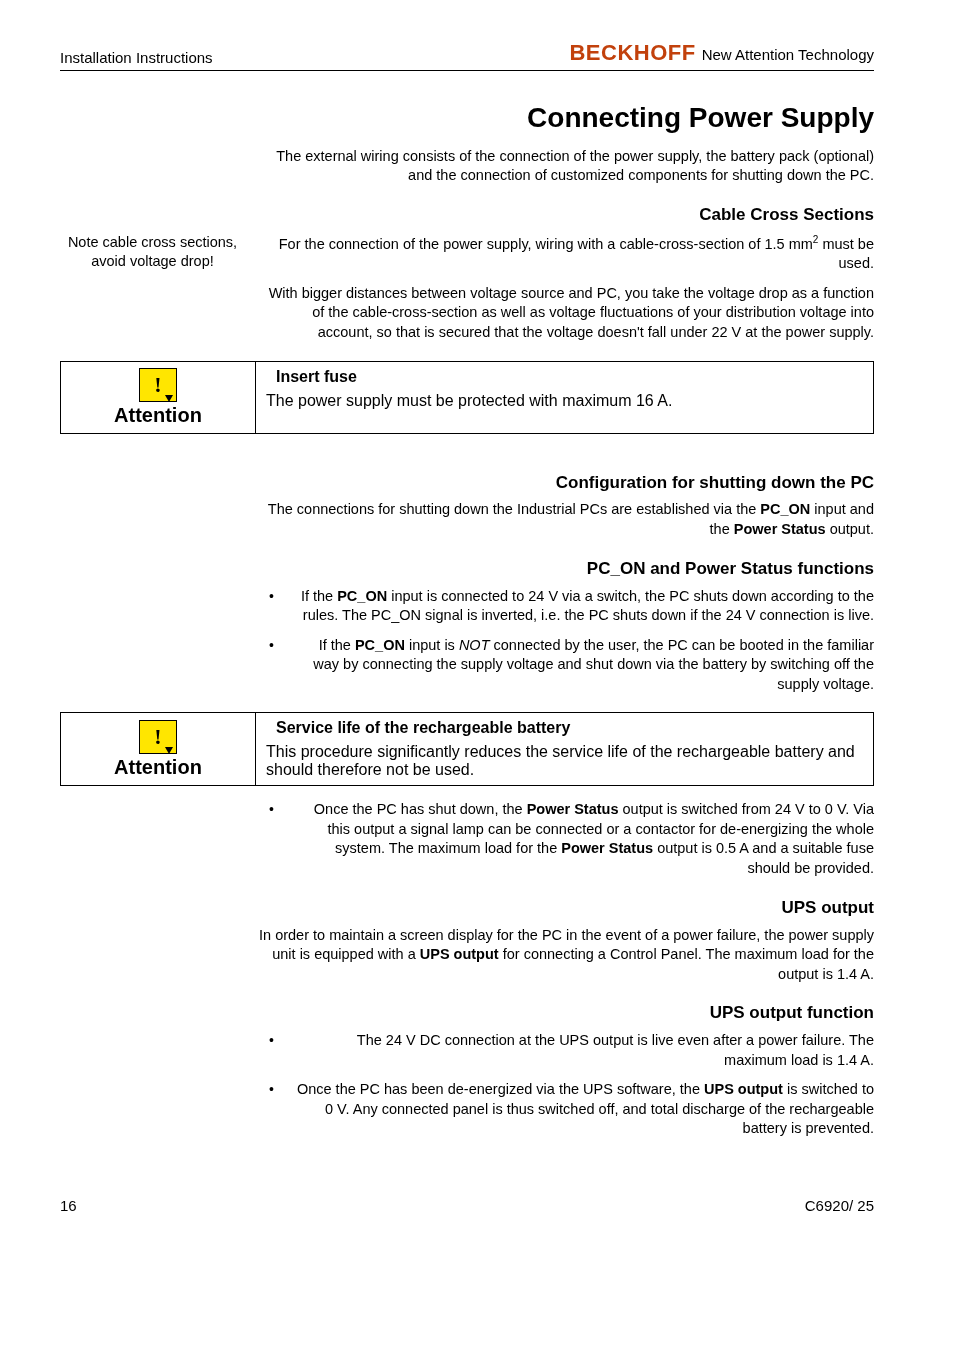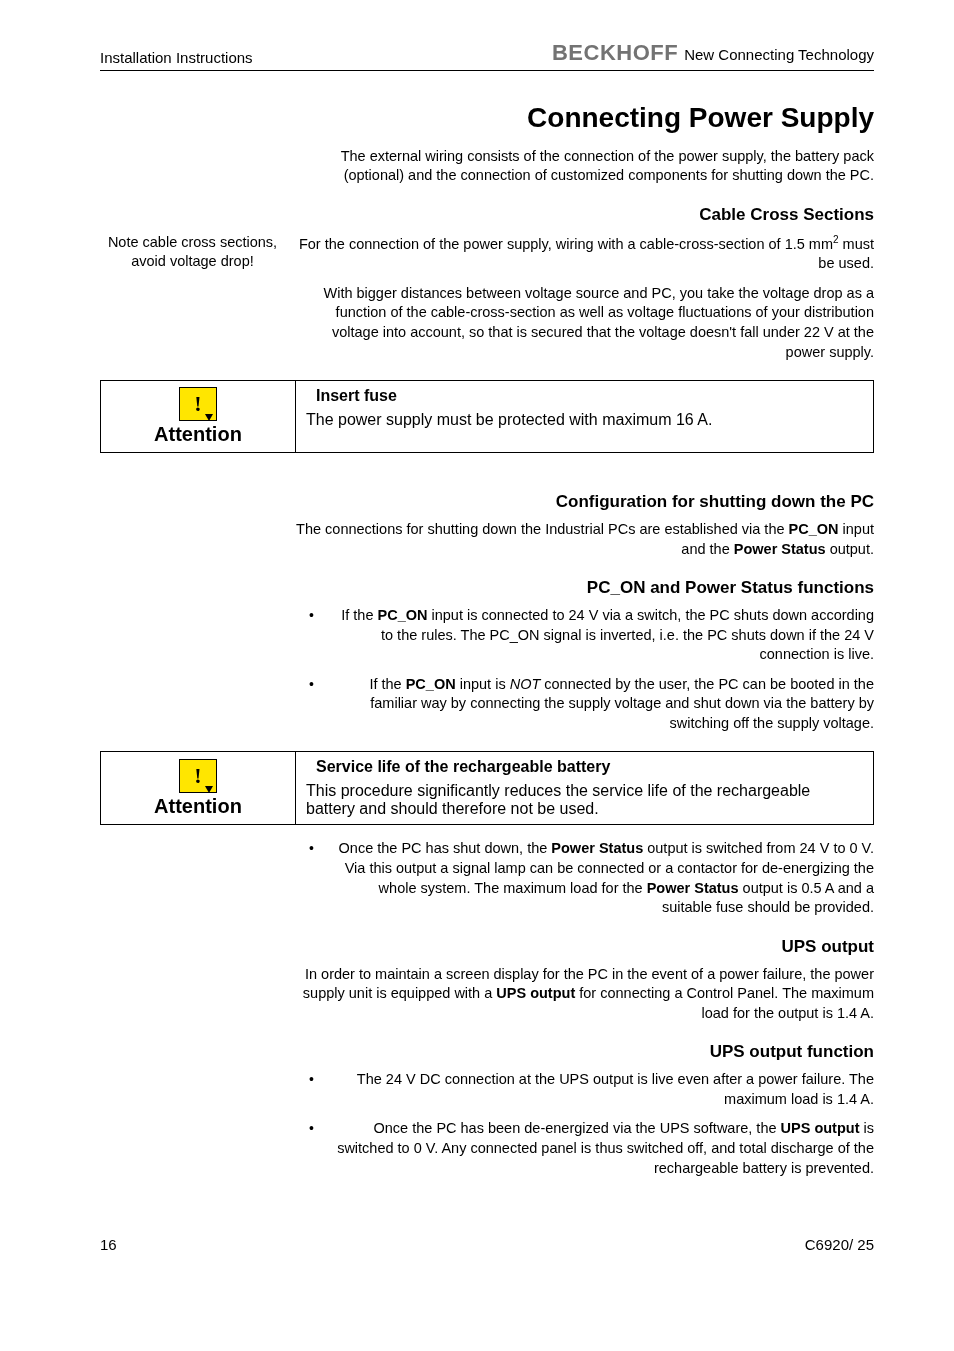--- a/index.html
+++ b/index.html
@@ -5,40 +5,40 @@
   * { box-sizing: border-box; }
   body {
     margin: 0;
     padding: 0;
     font-family: Arial, Helvetica, sans-serif;
     background: #fff;
     color: #000;
     width: 954px;
   }
   .page {
-    padding: 40px 80px 30px 100px;
+    padding: 40px 80px 30px 60px;
   }
   .header {
     display: flex;
     justify-content: space-between;
     align-items: flex-end;
     border-bottom: 1.5px solid #000;
     padding-bottom: 4px;
     margin-bottom: 28px;
   }
   .header-left {
     font-size: 15px;
   }
   .header-right {
     display: flex;
     align-items: baseline;
     gap: 6px;
   }
   .brand {
-    color: #737373;
+    color: #c2410c;
     font-weight: bold;
     font-size: 22px;
     letter-spacing: 0.5px;
   }
   .tagline {
     font-size: 15px;
   }
   .content-row {
     display: flex;
     align-items: flex-start;
@@ -150,21 +150,21 @@
 </style>
 </head>
 <body>
 
 <div class="page">
 
   <div class="header">
     <div class="header-left">Installation Instructions</div>
     <div class="header-right">
       <span class="brand">BECKHOFF</span>
-      <span class="tagline">New Connecting Technology</span>
+      <span class="tagline">New Attention Technology</span>
     </div>
   </div>
 
   <div class="content-row">
     <div class="margin-col"></div>
     <div class="body-col">
       <h1 class="title">Connecting Power Supply</h1>
       <p>The external wiring consists of the connection of the power supply, the battery pack (optional) and the connection of customized components for shutting down the PC.</p>
       <h2 class="section">Cable Cross Sections</h2>
     </div>

